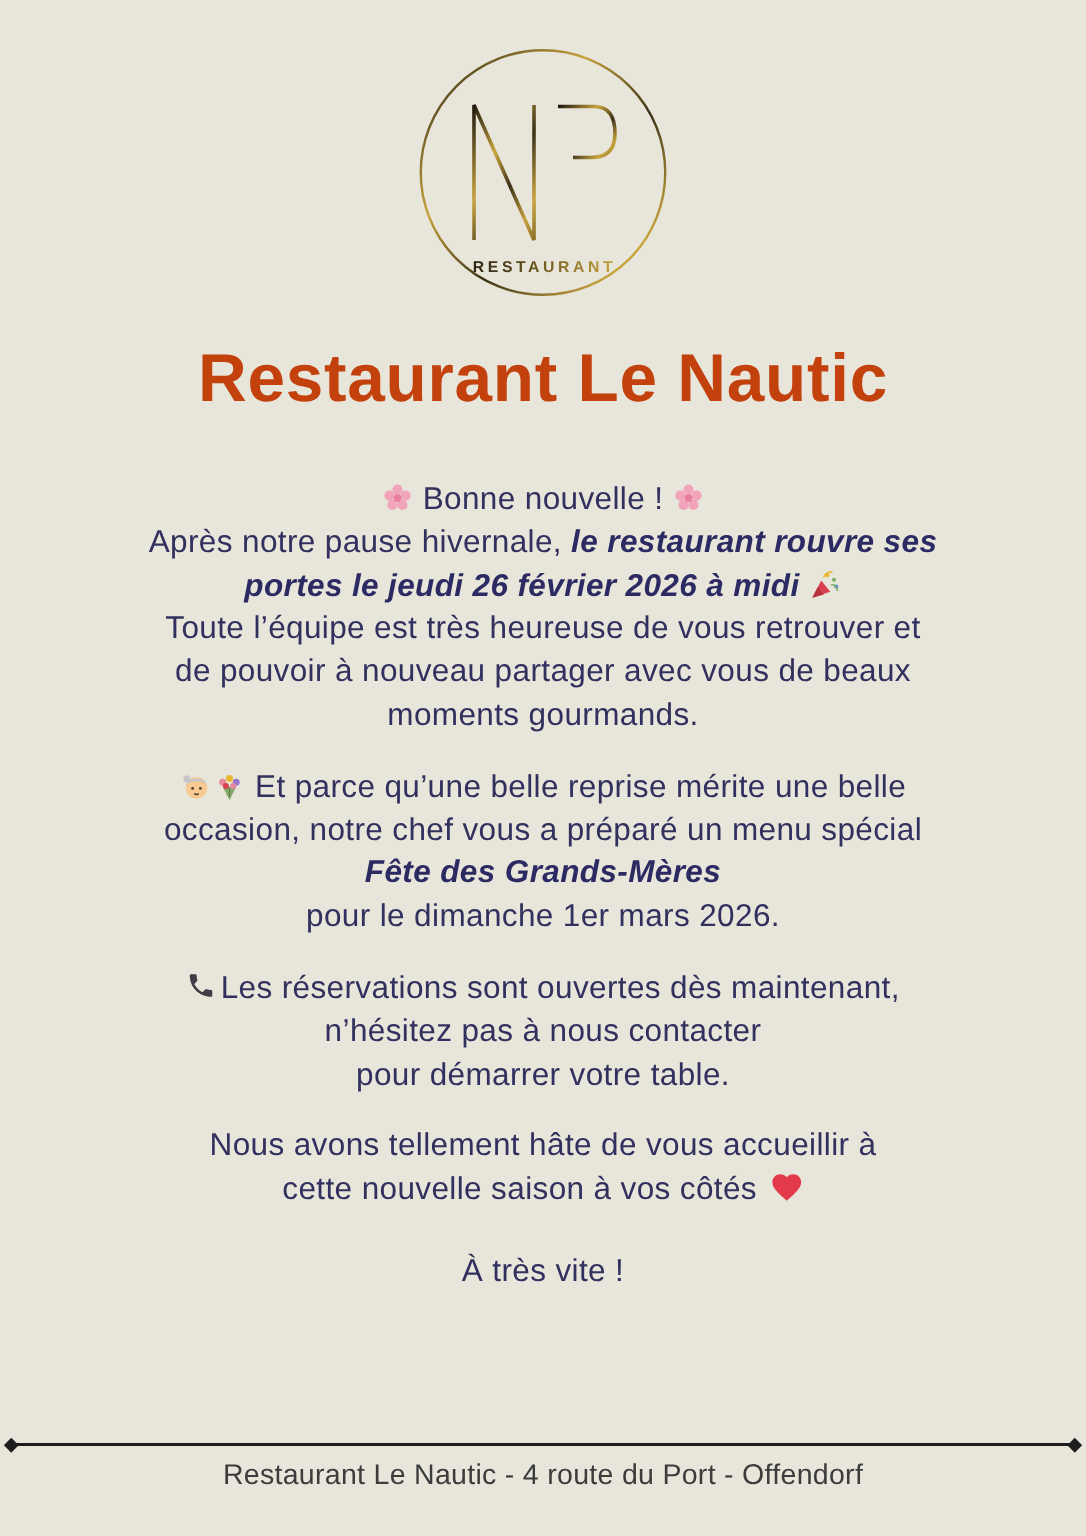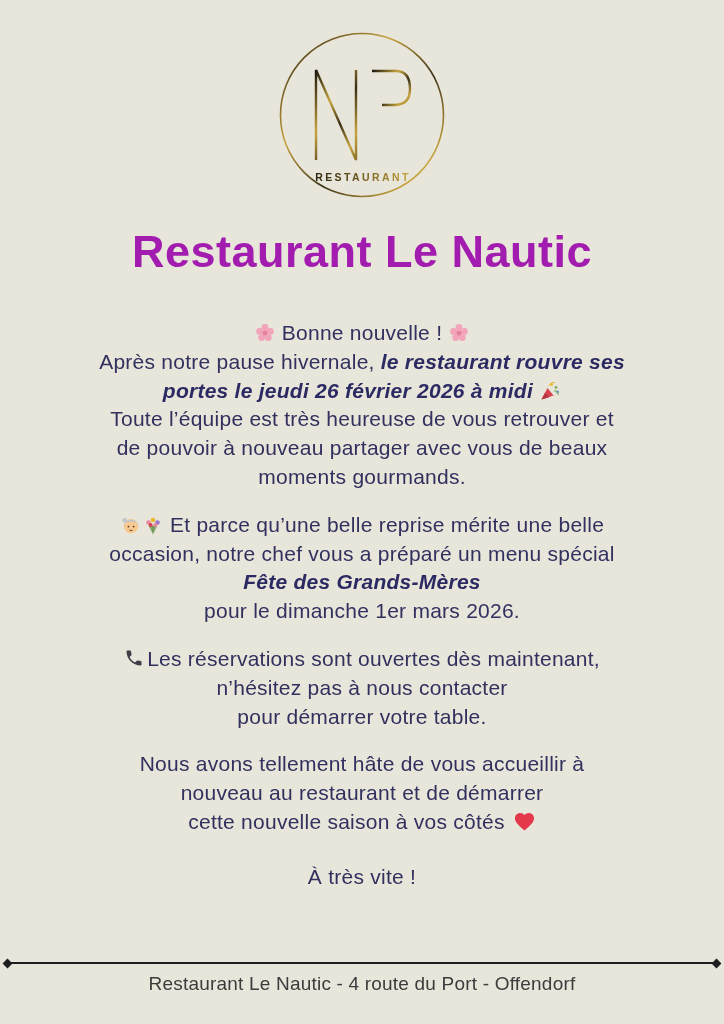--- a/index.html
+++ b/index.html
@@ -15,21 +15,21 @@
   .logo-wrap{padding-top:31px;text-align:right;}
   .logo-wrap svg{display:block;margin:0 auto;}
   
   .title{
     margin:24px 0 0 0;
     text-align:center;
     font-size:45px;
     line-height:58px;
     font-weight:700;
     letter-spacing:.5px;
-    color:#a21caf;
+    color:#c2410c;
   }
   
   .body-text{
     margin-top:38px;
     text-align:center;
     color:#32305e;
     font-size:21px;
     letter-spacing:.25px;
   }
   .body-text p{margin:0;}
@@ -156,21 +156,20 @@
     <p class="bline bold">Fête des Grands-Mères</p>
     <p class="bline">pour le dimanche 1er mars 2026.</p>
 
     <p class="bline pgap"><span class="ico ico-phone"><svg viewBox="0 0 24 24">
             <path fill="#403c48" d="M6.62 10.79c1.44 2.83 3.76 5.14 6.59 6.59l2.2-2.2c.27-.27.67-.36 1.02-.24 1.12.37 2.33.57 3.57.57.55 0 1 .45 1 1V20c0 .55-.45 1-1 1-9.39 0-17-7.61-17-17 0-.55.45-1 1-1h3.5c.55 0 1 .45 1 1 0 1.25.2 2.45.57 3.57.11.35.03.74-.25 1.02l-2.2 2.2z"></path>
           </svg></span><span>Les réservations sont ouvertes dès maintenant,</span></p>
     <p class="bline">n’hésitez pas à nous contacter</p>
     <p class="bline">pour démarrer votre table.</p>
 
     <p class="bline pgap">Nous avons tellement hâte de vous accueillir à</p>
-    <p class="bline">nouveau au restaurant et de démarrer</p>
     <p class="bline"><span>cette nouvelle saison à vos côtés</span> <span class="ico ico-heart"><svg viewBox="0 0 24 24">
             <path fill="#e3394b" d="M12 21.35l-1.45-1.32C5.4 15.36 2 12.28 2 8.5 2 5.42 4.42 3 7.5 3c1.74 0 3.41.81 4.5 2.09C13.09 3.81 14.76 3 16.5 3 19.58 3 22 5.42 22 8.5c0 3.78-3.4 6.86-8.55 11.54L12 21.35z"></path>
           </svg></span></p>
 
     <p class="bline pgap2">À très vite !</p>
 
   </div>
 
   <div class="footer">
     <div class="rule">

